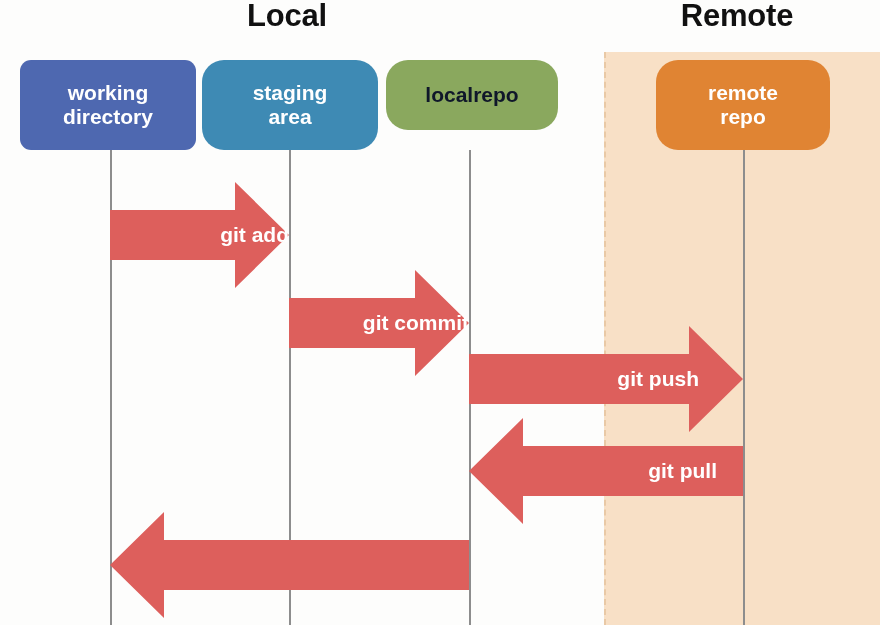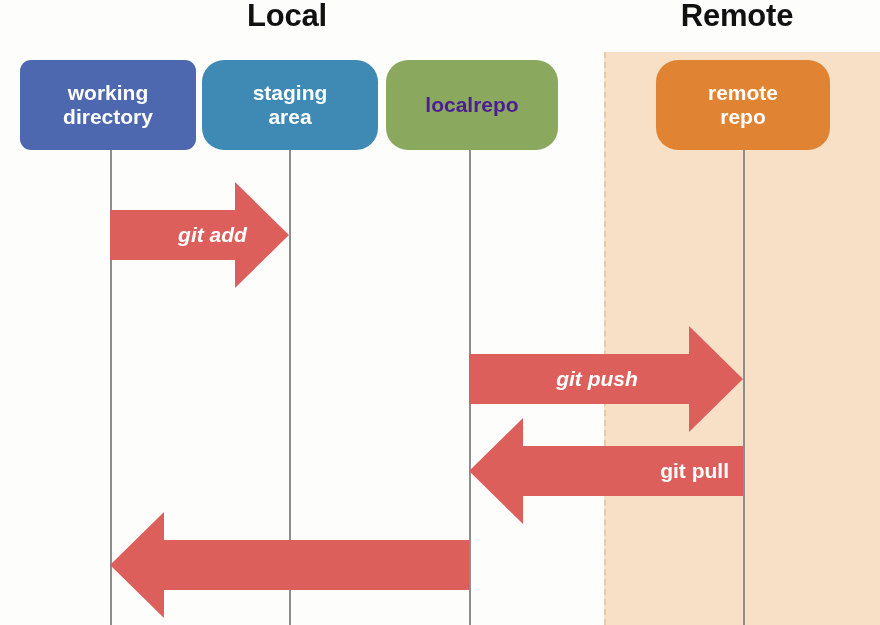--- a/index.html
+++ b/index.html
@@ -76,51 +76,57 @@
   .arrow-label {
     position: relative;
     width: 100%;
     color: #ffffff;
     font-size: 21px;
     font-weight: bold;
     white-space: nowrap;
     z-index: 2;
     box-sizing: border-box;
   }
-  .arrow-label.lbl-right { text-align: center; padding-left: 26px; font-style: italic; }
-  .arrow-label.lbl-left  { text-align: right; padding-right: 14px; }
+  .arrow-label.lbl-right { text-align: right; padding-left: 26px; }
+  .arrow-label.lbl-left  { text-align: right; padding-right: 26px; }
 </style>
 </head>
 <body>
 
 <div id="stage" style="background: rgb(253, 253, 252);">
 
   <div class="zone-panel" style="left: 604px; top: 52px; width: 276px; height: 573px; background: rgb(248, 224, 198); border-left-color: rgb(233, 201, 166);"></div>
 
   <div class="zone-title" style="left: 287px; top: -2px; color: rgb(17, 17, 17);">Local</div>
   <div class="zone-title" style="left: 737px; top: -2px; color: rgb(17, 17, 17);">Remote</div>
 
   <div class="lifeline" style="left: 110px; top: 150px; height: 475px; background: rgb(141, 141, 141);"></div>
   <div class="lifeline" style="left: 289px; top: 150px; height: 475px; background: rgb(141, 141, 141);"></div>
   <div class="lifeline" style="left: 469px; top: 150px; height: 475px; background: rgb(141, 141, 141);"></div>
   <div class="lifeline" style="left: 743px; top: 150px; height: 475px; background: rgb(141, 141, 141);"></div>
 
   <div class="node" style="left: 20px; top: 60px; width: 176px; height: 90px; background: rgb(78, 104, 176); color: rgb(255, 255, 255); border-radius: 11px;">working
 directory</div>
   <div class="node" style="left: 202px; top: 60px; width: 176px; height: 90px; background: rgb(62, 138, 180); color: rgb(255, 255, 255);">staging
 area</div>
-  <div class="node" style="left: 386px; top: 60px; width: 172px; height: 90px; background: rgb(138, 168, 94); color: #4c1d95;">localrepo</div>
+  <div class="node" style="left: 386px; top: 60px; width: 172px; height: 70px; background: rgb(138, 168, 94); color: #0f172a;">localrepo</div>
   <div class="node" style="left: 656px; top: 60px; width: 174px; height: 90px; background: rgb(224, 132, 51); color: rgb(255, 255, 255);">remote
 repo</div>
 
   <div class="arrow" style="left: 110px; top: 182px; width: 179px; height: 106px;">
       <svg class="arrow-svg" width="179" height="106" viewBox="0 0 179 106">
         <polygon points="0,28 125,28 125,0 179,53 125,106 125,78 0,78" fill="#dd5f5c"></polygon>
       </svg>
     <span class="arrow-label lbl-right">git add</span>
+  </div>
+  <div class="arrow" style="left: 289px; top: 270px; width: 180px; height: 106px;">
+      <svg class="arrow-svg" width="180" height="106" viewBox="0 0 180 106">
+        <polygon points="0,28 126,28 126,0 180,53 126,106 126,78 0,78" fill="#dd5f5c"></polygon>
+      </svg>
+    <span class="arrow-label lbl-right">git commit</span>
   </div>
   <div class="arrow" style="left: 469px; top: 326px; width: 230px; height: 106px;">
       <svg class="arrow-svg" width="274" height="106" viewBox="0 0 274 106">
         <polygon points="0,28 220,28 220,0 274,53 220,106 220,78 0,78" fill="#dd5f5c"></polygon>
       </svg>
     <span class="arrow-label lbl-right">git push</span>
   </div>
   <div class="arrow" style="left: 469px; top: 418px; width: 274px; height: 106px;">
       <svg class="arrow-svg" width="274" height="106" viewBox="0 0 274 106">
         <polygon points="274,28 54,28 54,0 0,53 54,106 54,78 274,78" fill="#dd5f5c"></polygon>

